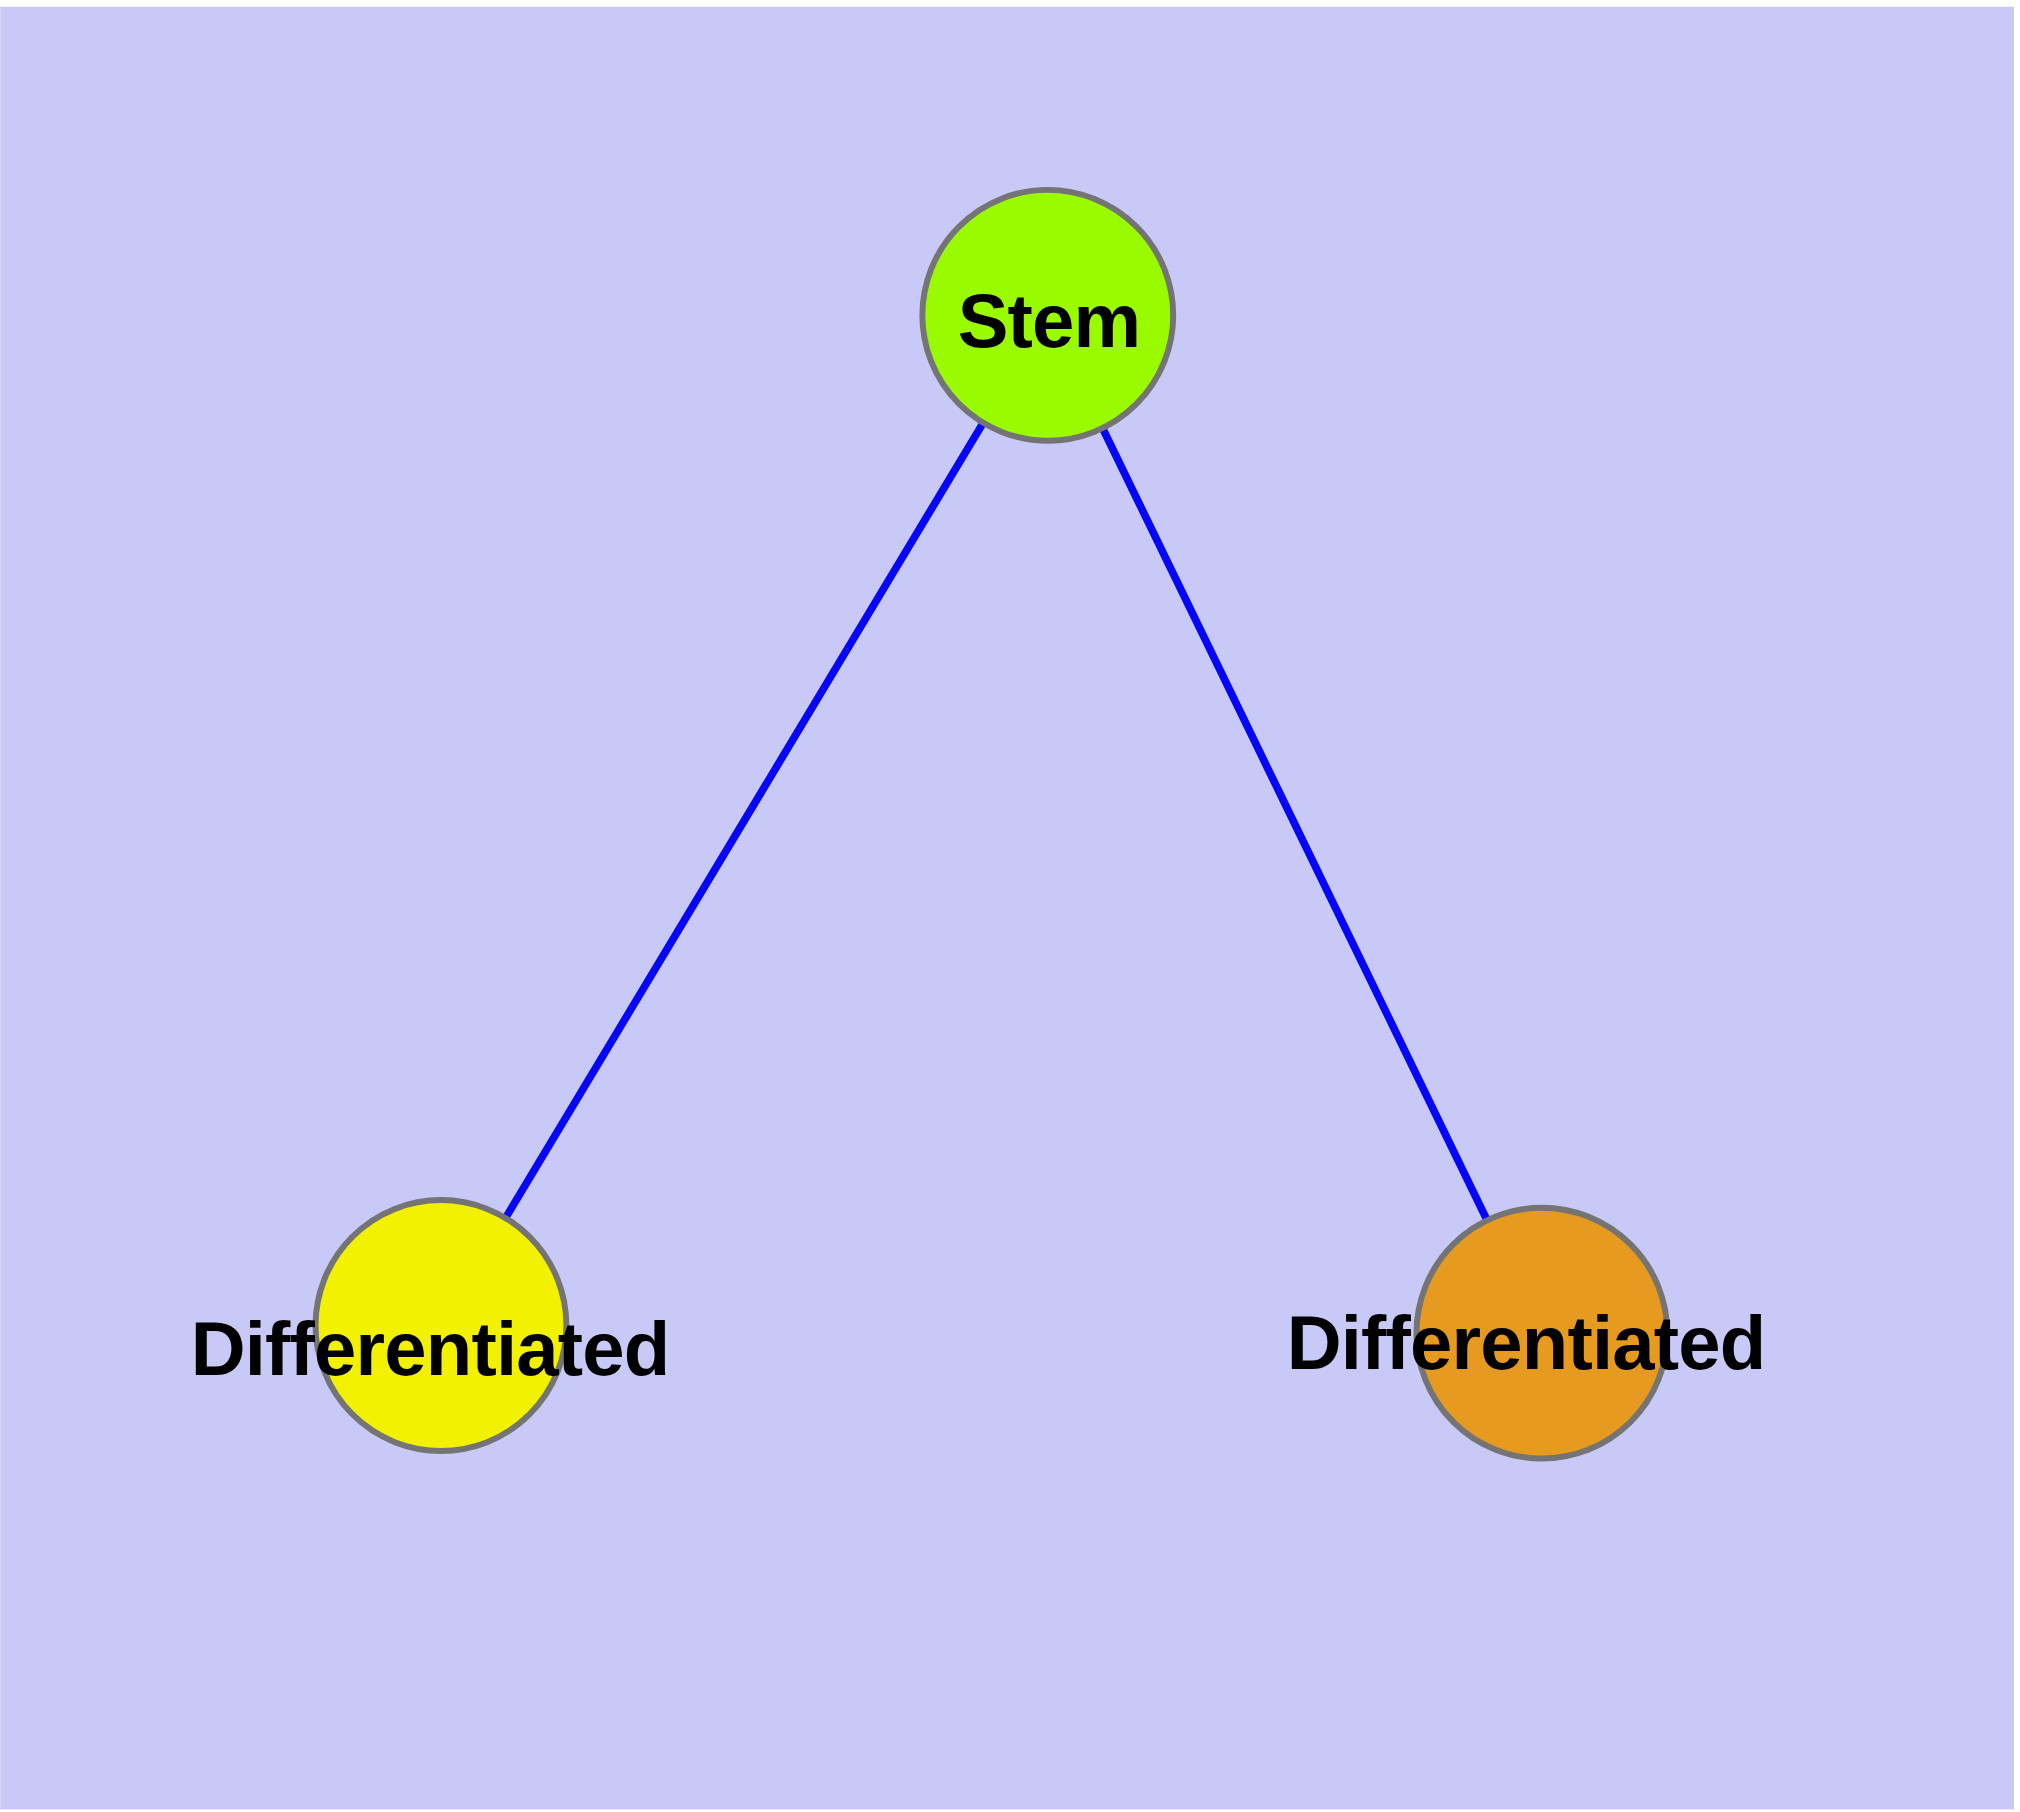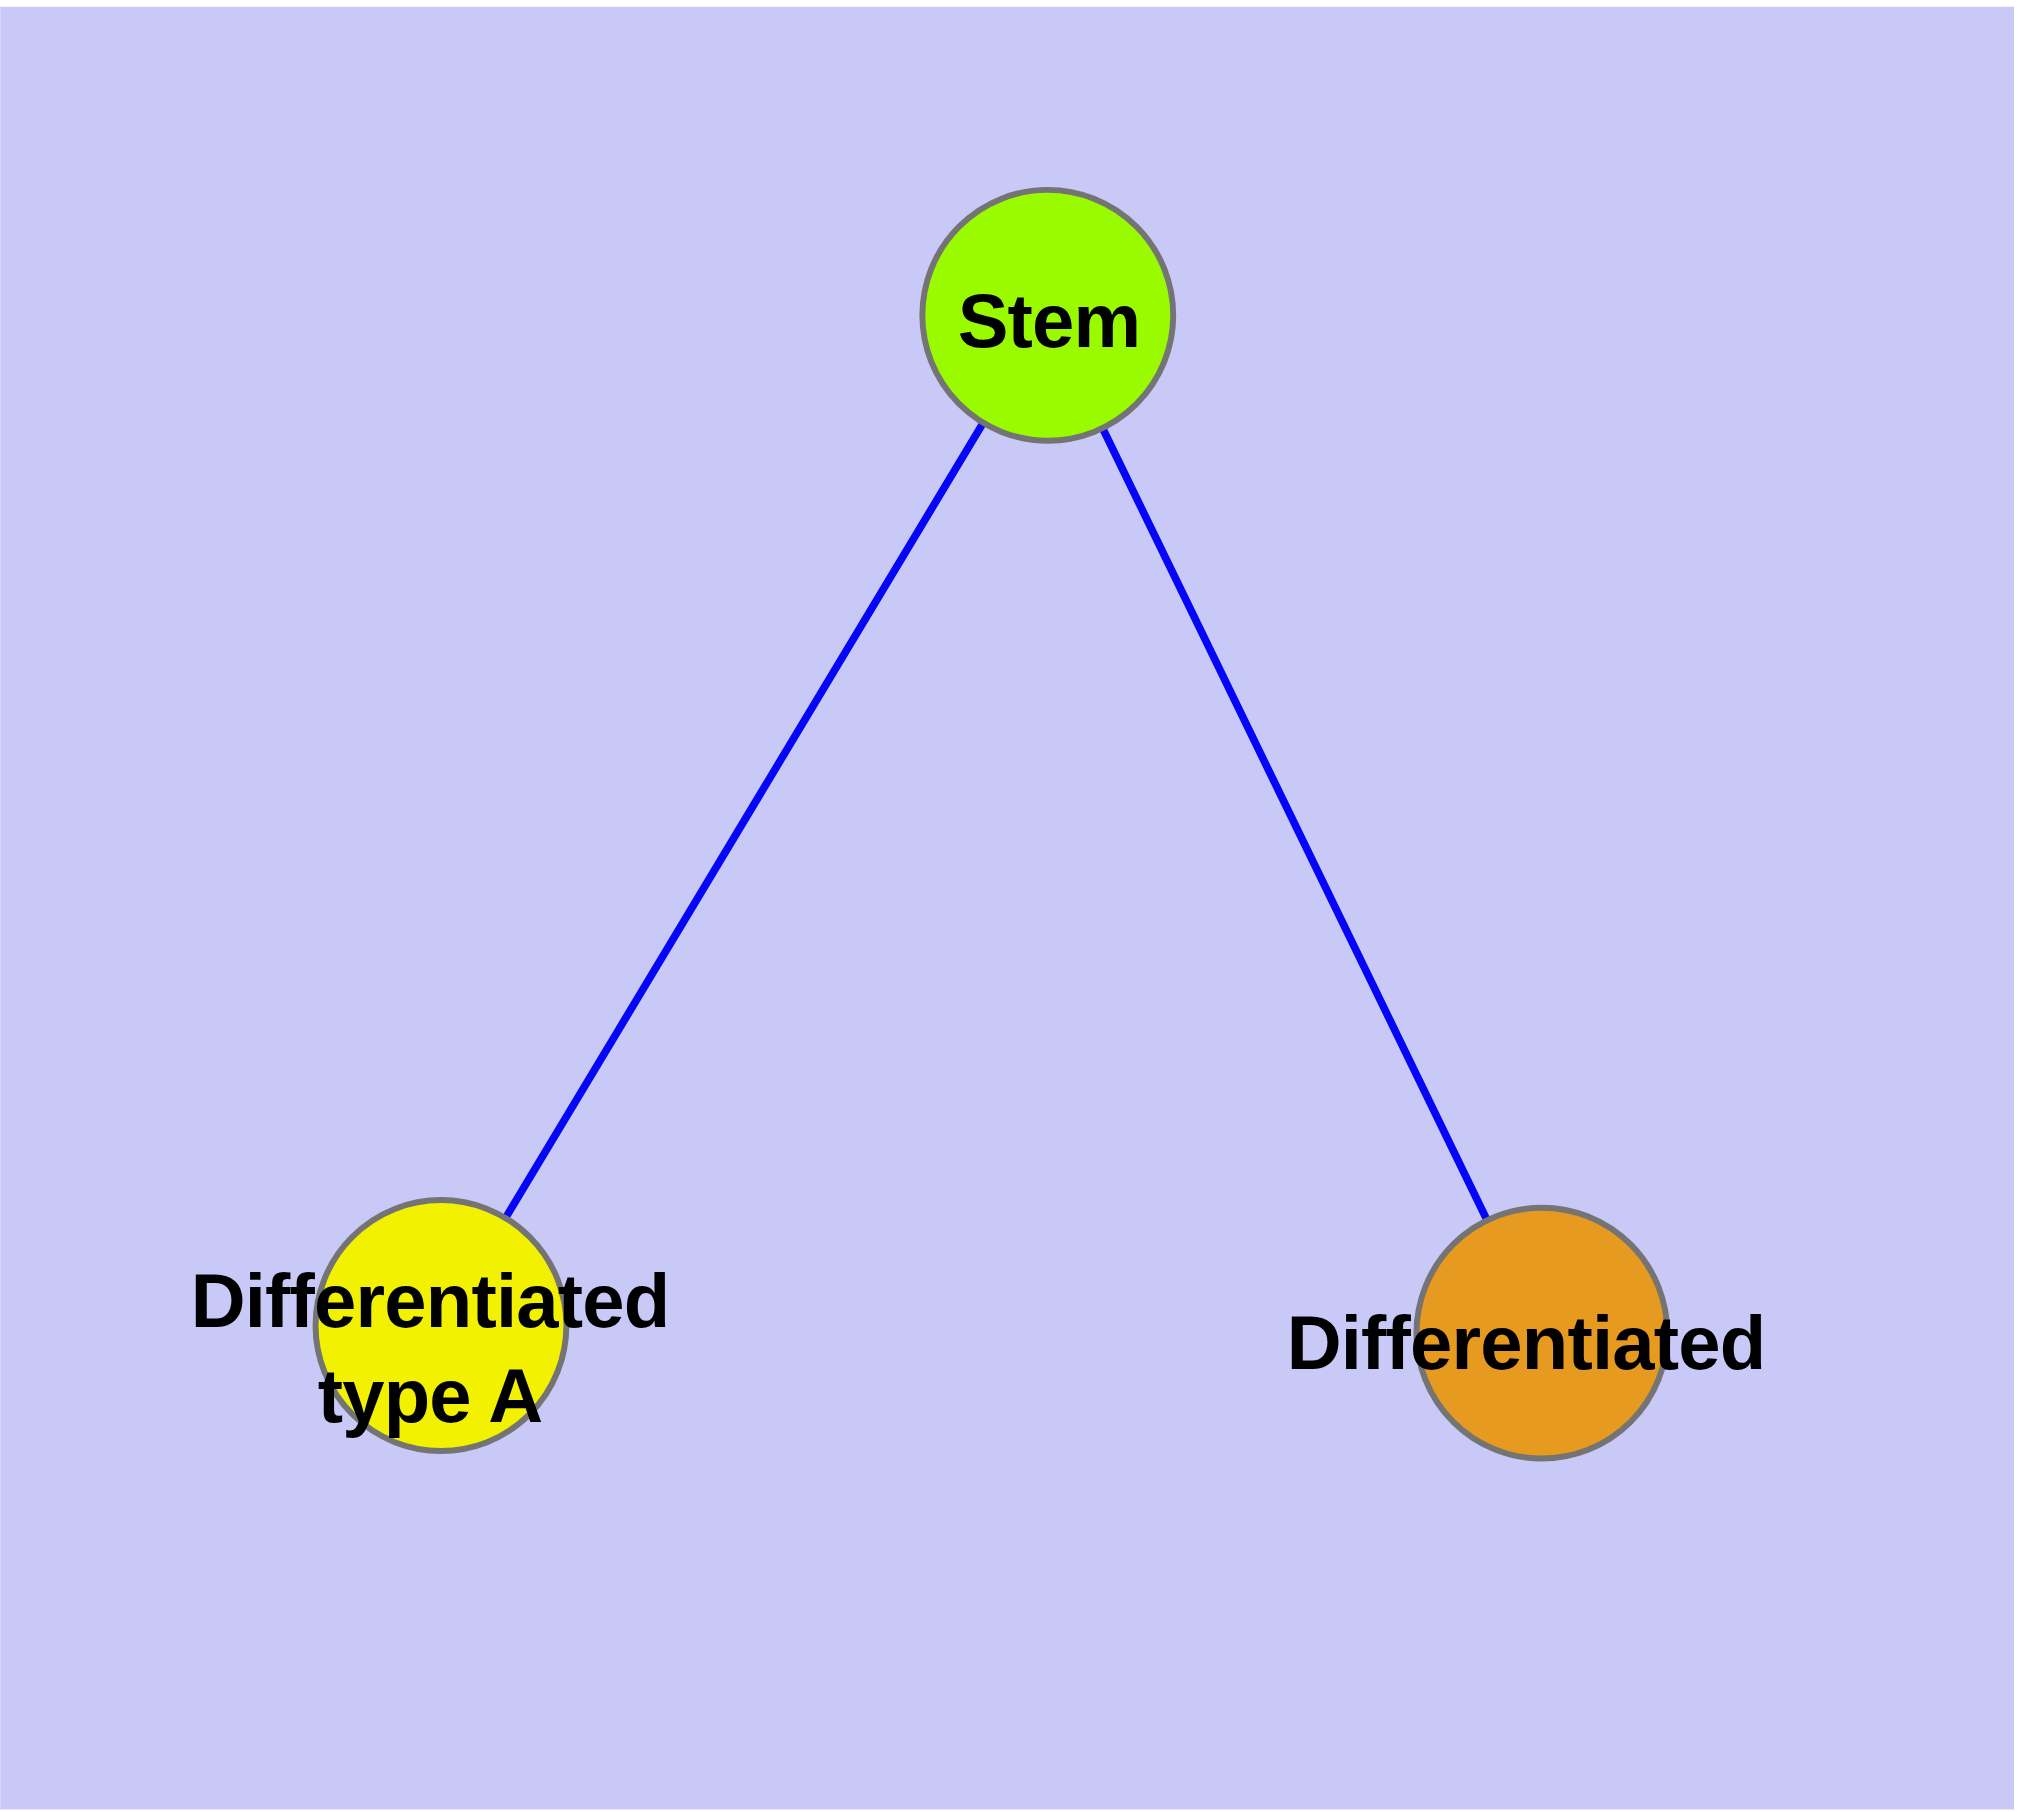--- a/index.html
+++ b/index.html
@@ -23,21 +23,20 @@
     height: 1812px;
     display: block;
   }
   .node-label {
     position: absolute;
     transform: translate(-50%, -50%);
     color: #000000;
     font-weight: 700;
     font-size: 76px;
     line-height: 95px;
-    text-align: center;
     white-space: nowrap;
     letter-spacing: -0.8px;
   }
   .node-label .line {
     display: block;
   }
 </style>
 </head>
 <body>
 
@@ -57,21 +56,20 @@
 
     <circle cx="1819" cy="1573" r="148" stroke-width="7" fill="#E79A20" stroke="#747474"></circle>
   </svg>
 
   <div class="node-label" style="left:1049px; top:320px;">
     <span class="line">Stem</span>
   </div>
 
   <div class="node-label" style="left:430px; top:1348px;">
     <span class="line">Differentiated</span>
-    <span class="line">type A</span>
   </div>
 
   <div class="node-label" style="left:1526px; top:1342px;">
     <span class="line">Differentiated</span>
   </div>
 
 </div>
 
 
 </body></html>

